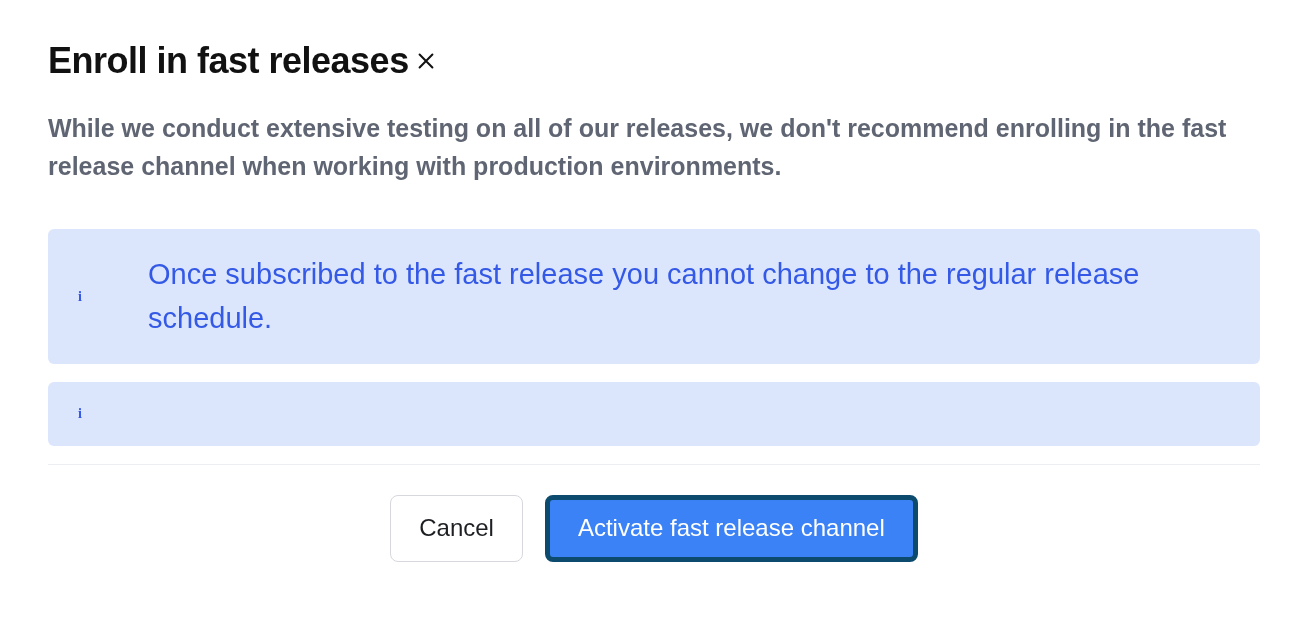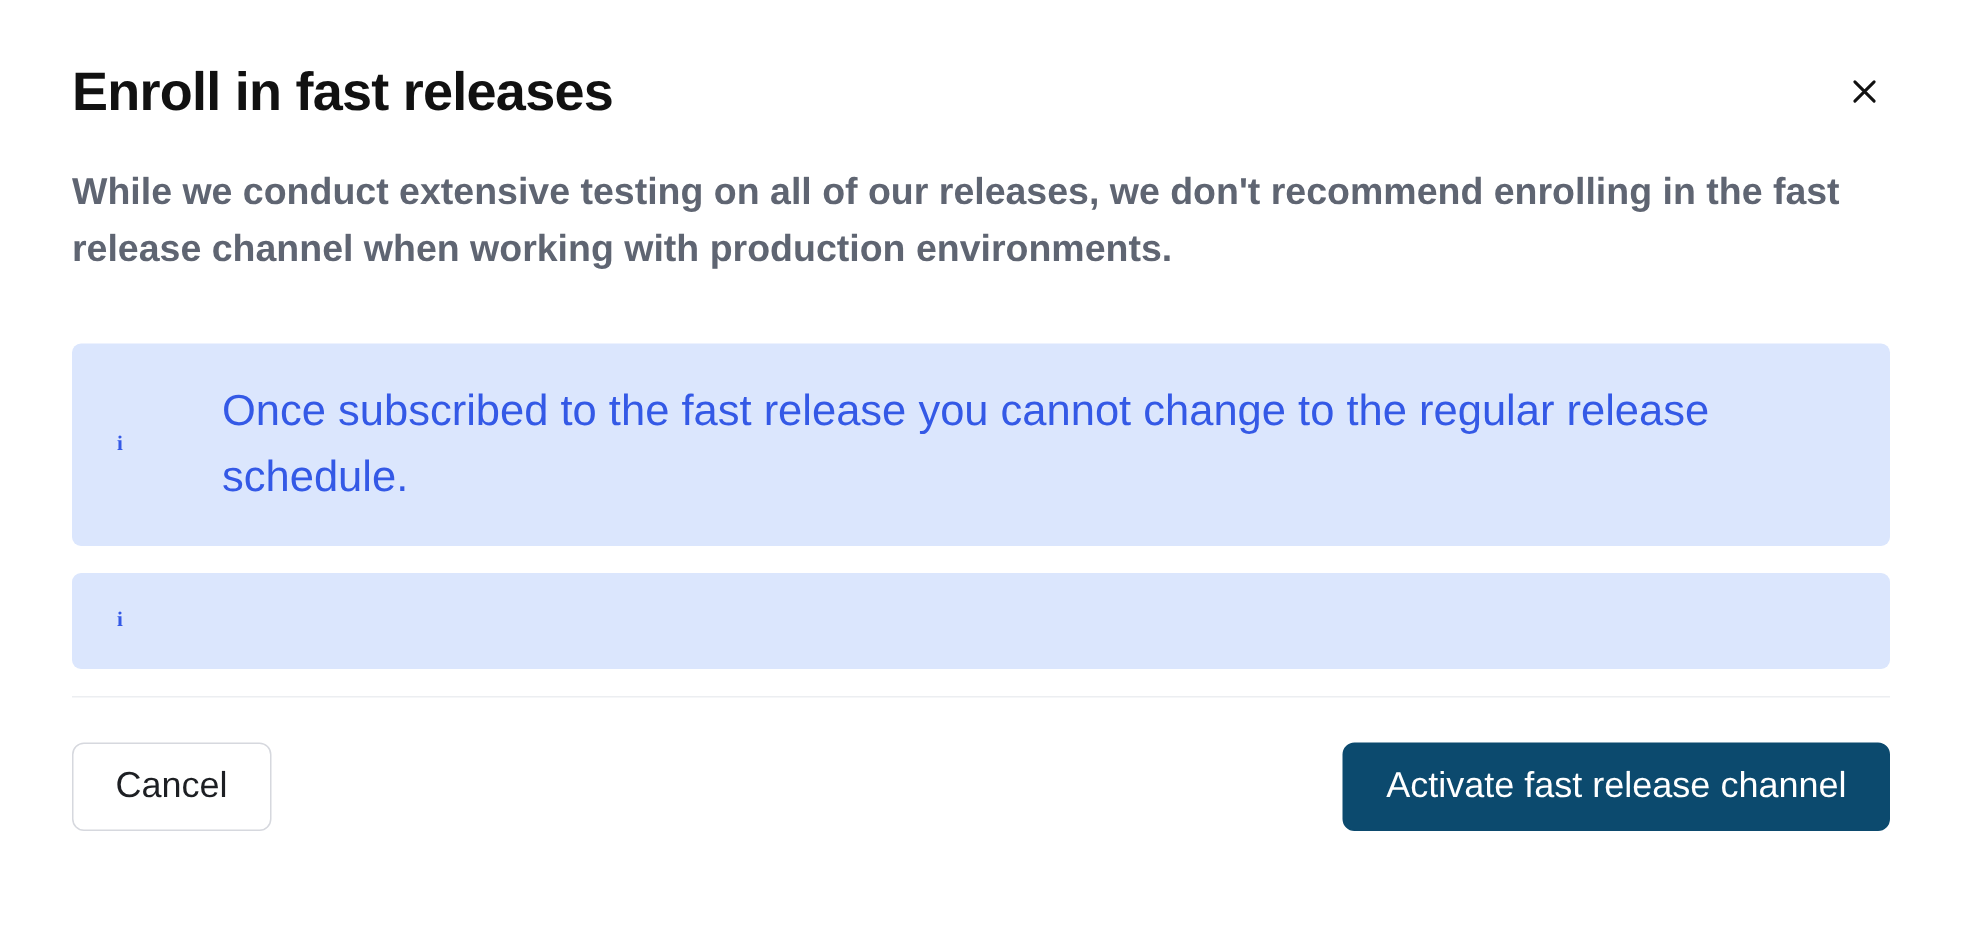--- a/index.html
+++ b/index.html
@@ -13,21 +13,20 @@
       width: 1308px;
       height: 628px;
       position: relative;
     }
     .dialog {
       padding: 40px 48px 48px 48px;
       width: 100%;
     }
     .dialog-header {
       display: flex;
-      justify-content: space-between;
       align-items: flex-start;
       margin-bottom: 28px;
     }
     .dialog-title {
       font-size: 36px;
       font-weight: 800;
       color: #111111;
       letter-spacing: -0.5px;
     }
     .close-btn {
@@ -79,41 +78,41 @@
       flex: 1;
     }
     .divider {
       border: none;
       border-top: 1px solid #eceef1;
       margin-top: 18px;
       margin-bottom: 30px;
     }
     .dialog-footer {
       display: flex;
-      justify-content: space-between;
+      justify-content: center;
       gap: 22px;
     }
     .btn {
       font-size: 24px;
       font-weight: 500;
       padding: 14px 28px;
       border-radius: 8px;
       cursor: pointer;
       font-family: inherit;
       line-height: 1.2;
     }
     .btn-secondary {
       background: #ffffff;
       color: #1d1f23;
       border: 1px solid #d6d8de;
     }
     .btn-primary {
-      background: #0c4a6e;
+      background: #3b82f6;
       color: #ffffff;
-      border: 1px solid #0c4a6e;
+      border: 5px solid #0c4a6e;
     }
   </style>
 </head>
 <body>
 
 <div class="dialog">
   <div class="dialog-header">
     <h1 class="dialog-title">Enroll in fast releases</h1>
     <button class="close-btn" aria-label="Close">
       <svg viewBox="0 0 24 24" fill="none">

